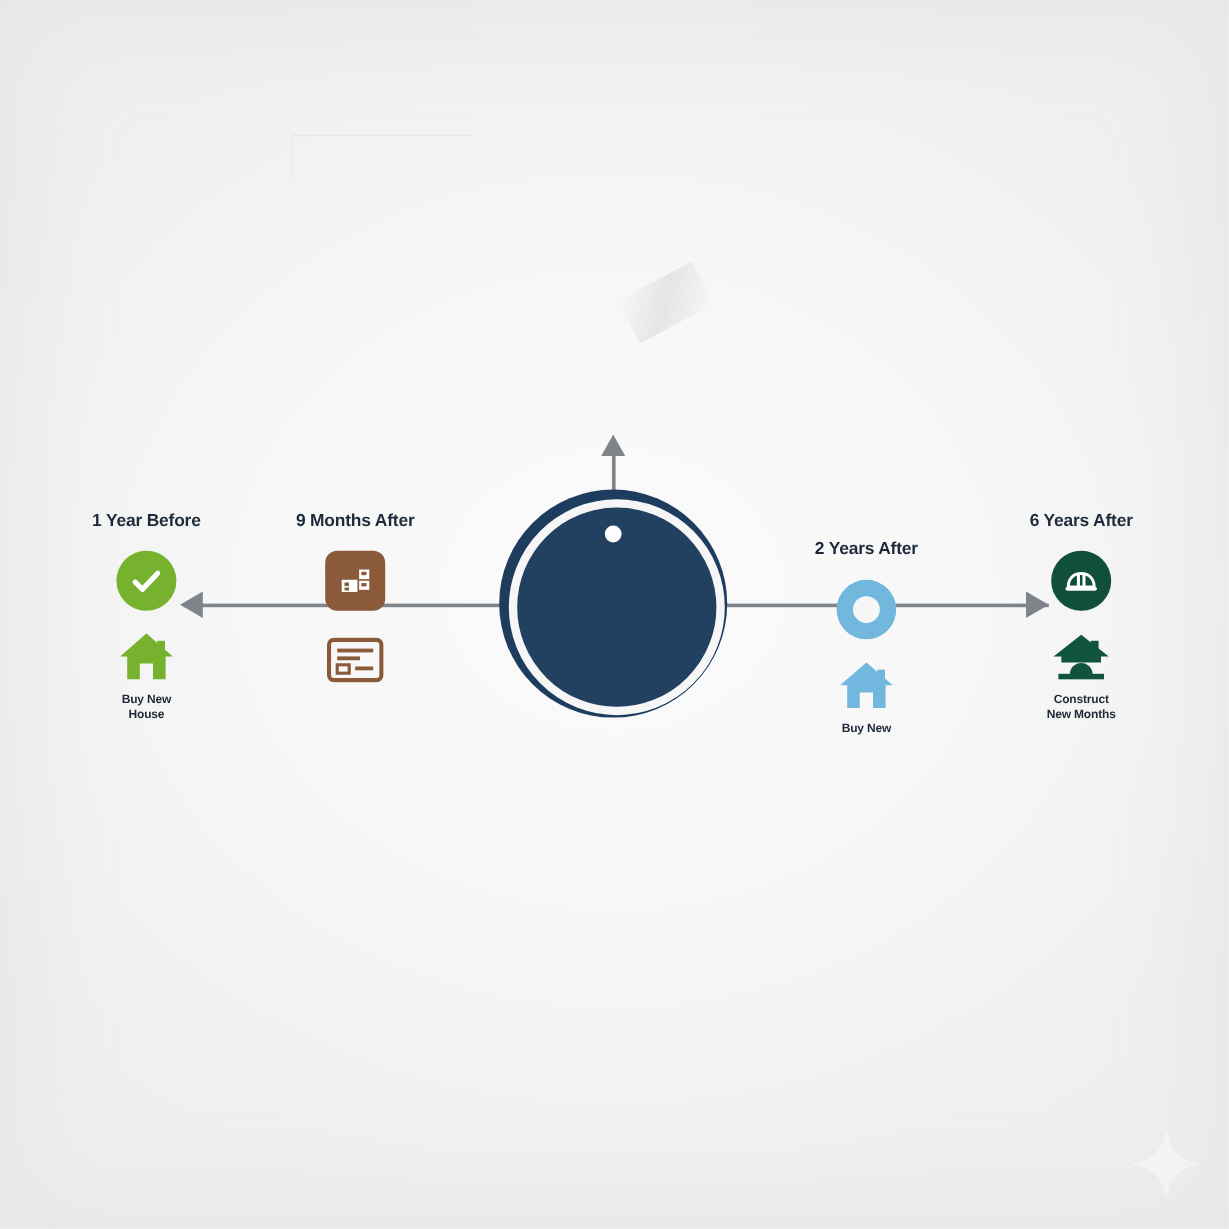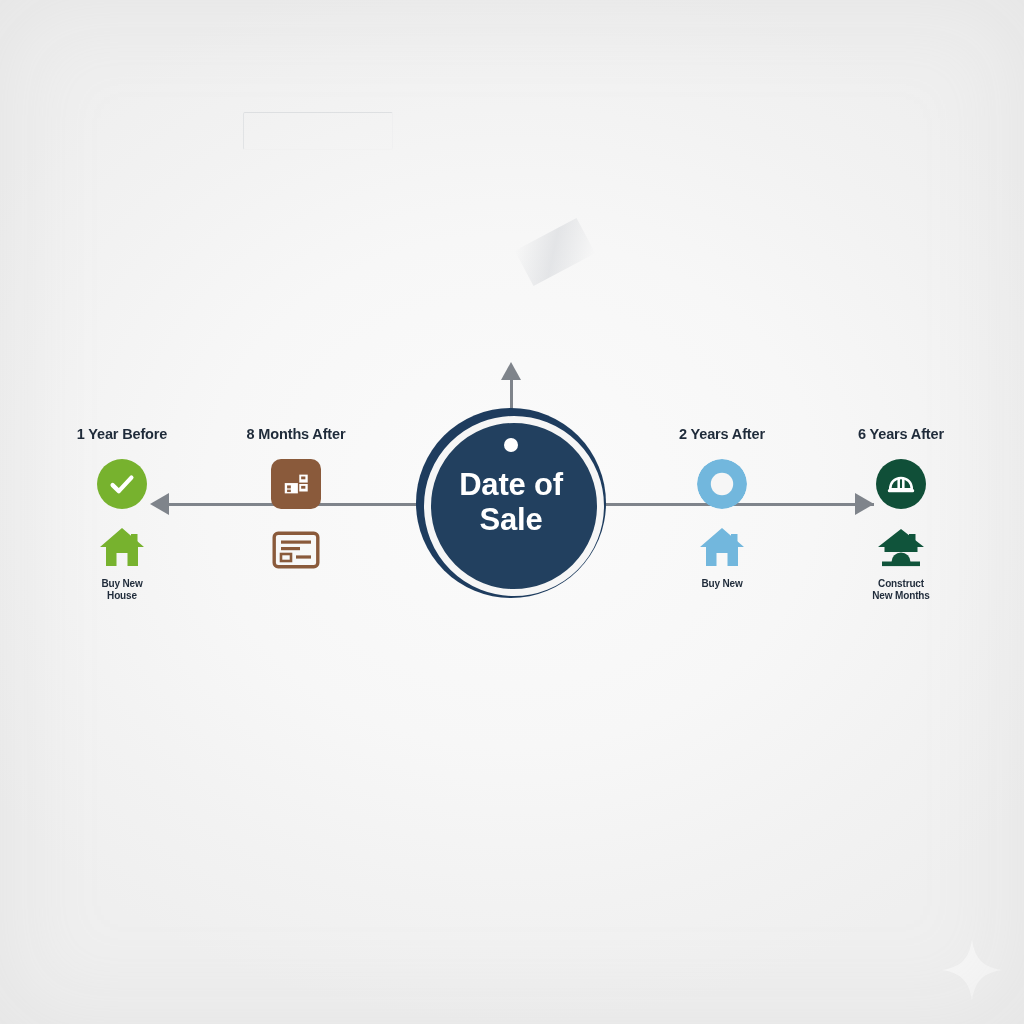--- a/index.html
+++ b/index.html
@@ -194,21 +194,21 @@
     font-size: 10px;
     font-weight: bold;
     color: #1f2b3a;
     line-height: 1.22;
     white-space: pre-line;
     letter-spacing: -0.15px;
   }
 
   #ms-0 { left: 37px; }
   #ms-1 { left: 211px; }
-  #ms-2 { left: 637px; }
+  #ms-2 { left: 637px; margin-top: 24px; }
   #ms-3 { left: 816px; }
 
   
   .badge-circle {
     width: 50px; height: 50px;
     border-radius: 50%;
     display: flex; align-items: center; justify-content: center;
   }
   .badge-rounded {
     width: 50px; height: 50px;
@@ -237,22 +237,20 @@
   <div class="axis-line" id="axis-left"></div>
   <div class="axis-line" id="axis-right"></div>
   <div class="arrowhead" id="arrow-left"></div>
   <div class="arrowhead" id="arrow-right"></div>
 
   <div id="axis-vert"></div>
   <div id="arrow-up"></div>
 
   <div id="hub">
     <div id="hub-inner"></div>
-    <div id="hub-label">Date of
-Sale</div>
   </div>
   <div id="hub-dot"></div>
 
   <div class="milestone" id="ms-0">
     <div class="m-title">1 Year Before</div>
     <div class="m-badge-wrap">
       <div class="badge-circle" style="background:#77b22e">
         <svg width="30" height="30" viewBox="0 0 32 32">
           <path d="M6 17.2 L12.6 23.6 L26 9.2" fill="none" stroke="#ffffff" stroke-width="4.6" stroke-linecap="round" stroke-linejoin="round"></path>
         </svg>
@@ -262,21 +260,21 @@
       <svg width="48" height="44" viewBox="0 0 48 44">
         <path d="M24 3 L46 22 L40 22 L40 41 L29.5 41 L29.5 28 L18.5 28 L18.5 41 L8 41 L8 22 L2 22 Z" fill="#77b22e"></path>
         <rect x="33" y="9" width="6.5" height="9" fill="#77b22e"></rect>
       </svg>
     </div>
     <div class="m-caption">Buy New
 House</div>
   </div>
 
   <div class="milestone" id="ms-1">
-    <div class="m-title">8 Months After</div>
+    <div class="m-title">9 Months After</div>
     <div class="m-badge-wrap">
       <div class="badge-rounded" style="background:#8a5a3b">
         <svg width="30" height="30" viewBox="0 0 32 32">
           <path d="M4 15 L18 15 L18 26 L4 26 Z" fill="#ffffff"></path>
           <rect x="19.5" y="6" width="9" height="8.5" fill="#ffffff"></rect>
           <rect x="19.5" y="16" width="9" height="8" fill="#ffffff"></rect>
           <rect x="6.5" y="17.5" width="4" height="3.2" fill="#8a5a3b"></rect>
           <rect x="6.5" y="22" width="4" height="2.6" fill="#8a5a3b"></rect>
           <rect x="21.5" y="8" width="4.5" height="3" fill="#8a5a3b"></rect>
           <rect x="21.5" y="18" width="4.5" height="3" fill="#8a5a3b"></rect>

